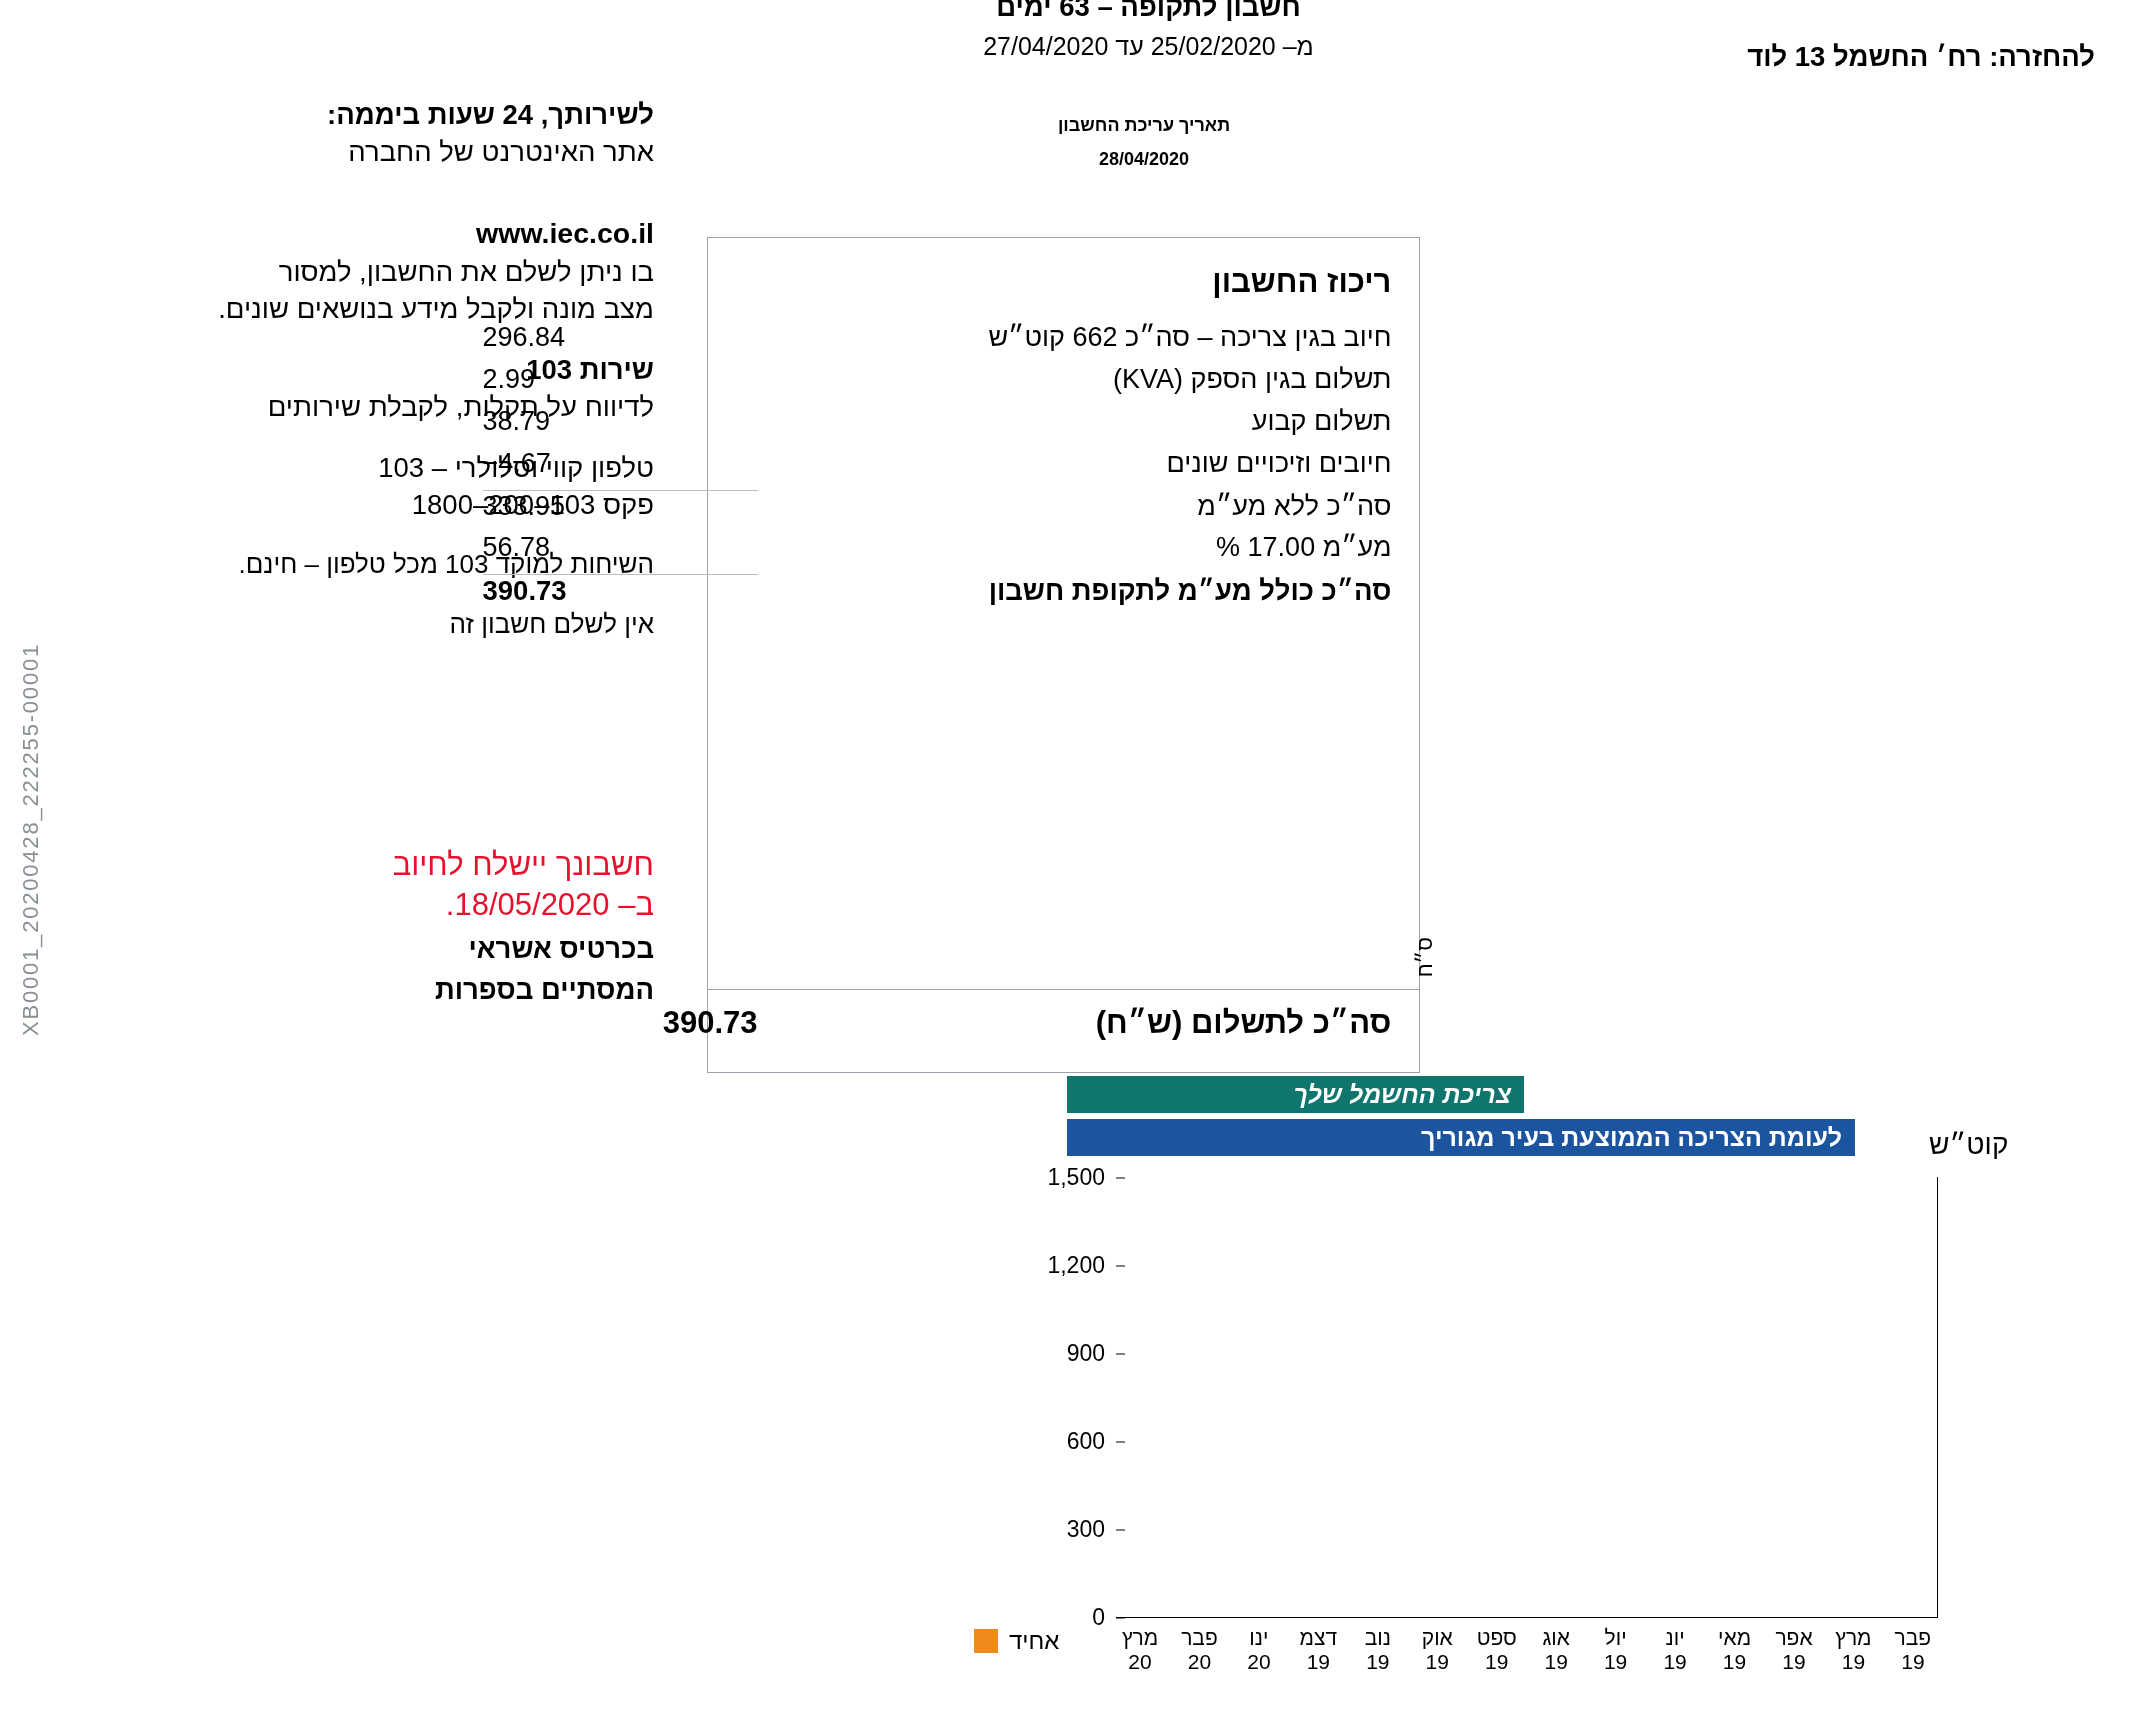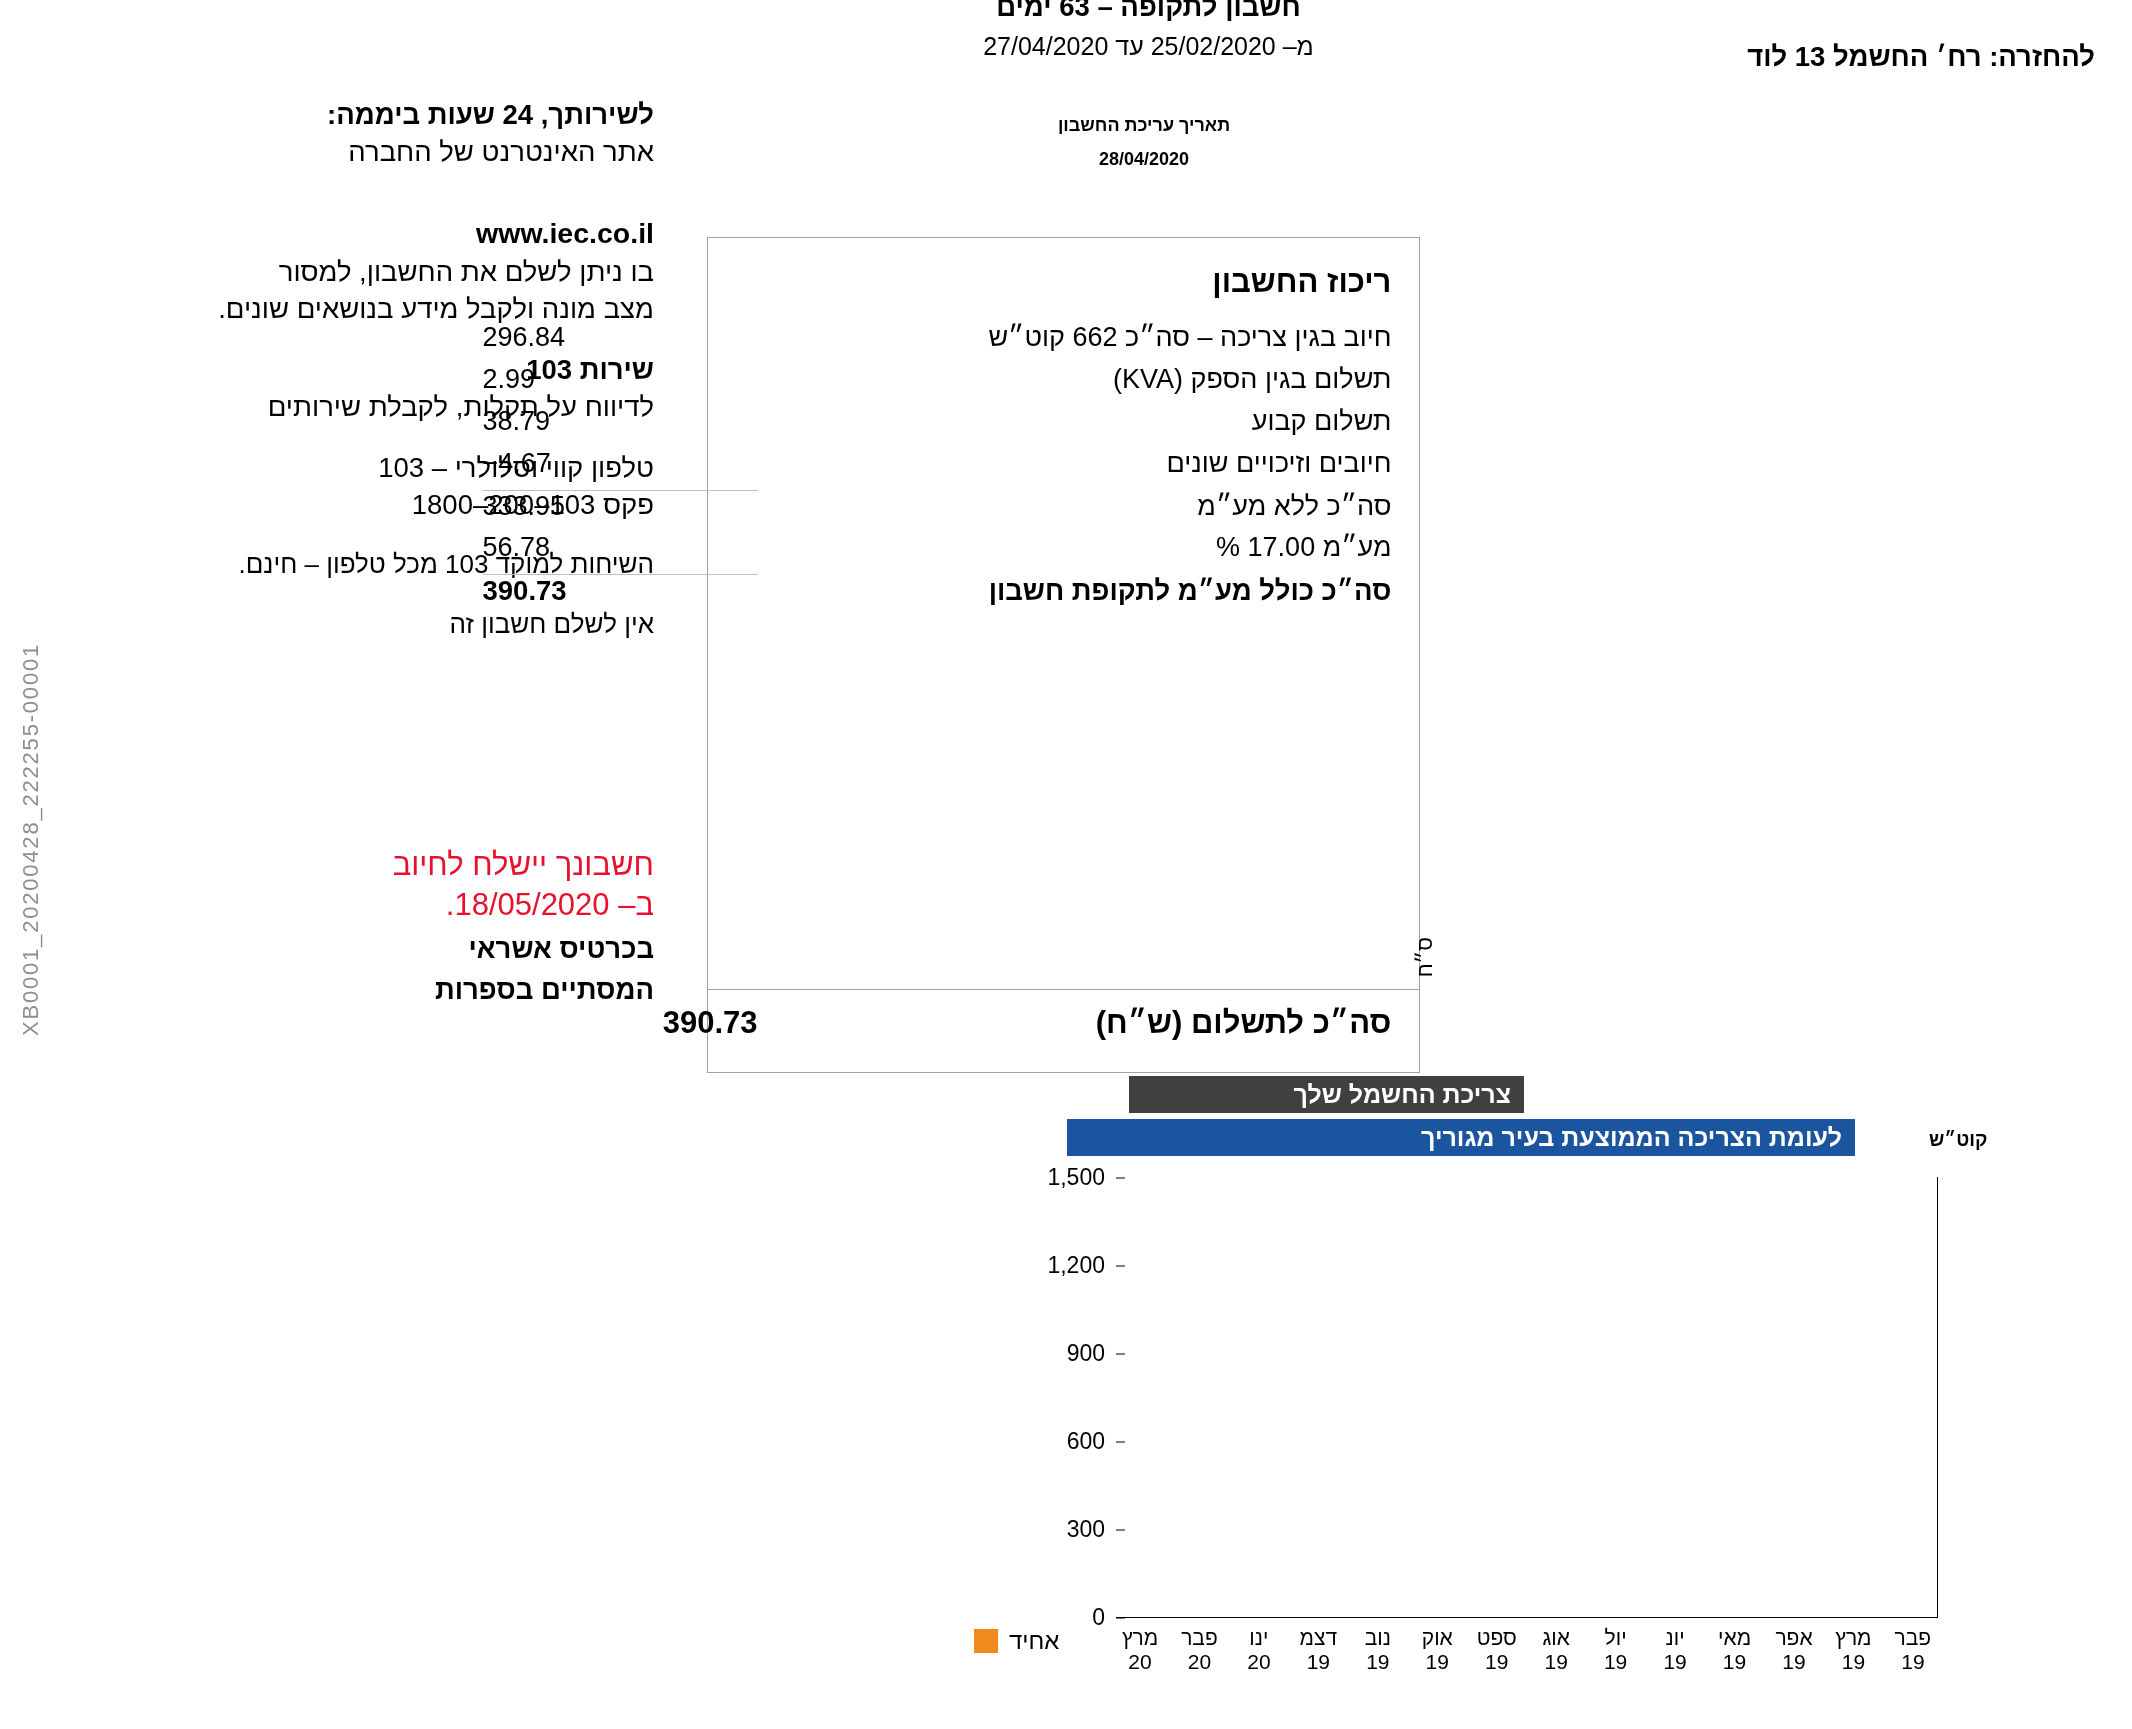--- a/index.html
+++ b/index.html
@@ -241,35 +241,36 @@
     justify-content: flex-start;
     color: #ffffff;
     font-weight: bold;
     font-size: 25px;
     padding-right: 13px;
     box-sizing: border-box;
     margin-bottom: 5.5px;
     white-space: nowrap;
   }
   .legend-orange {
-    background: #404040;
-    width: 395px;
+    background: #0f766e;
+    width: 457px;
     margin-right: 331px;
+    font-style: italic;
   }
   .legend-blue {
     background: #1b55a0;
     width: 788px;
   }
 
   .y-unit {
     position: absolute;
     top: 53px;
     left: 1892px;
-    font-size: 19px;
-    font-weight: bold;
+    font-size: 28px;
+    font-weight: normal;
     white-space: nowrap;
   }
 
   .plot {
     position: absolute;
     top: 101px;
     left: 1079px;
     width: 822px;
     height: 441px;
     border-right: 1.8px solid #000;

